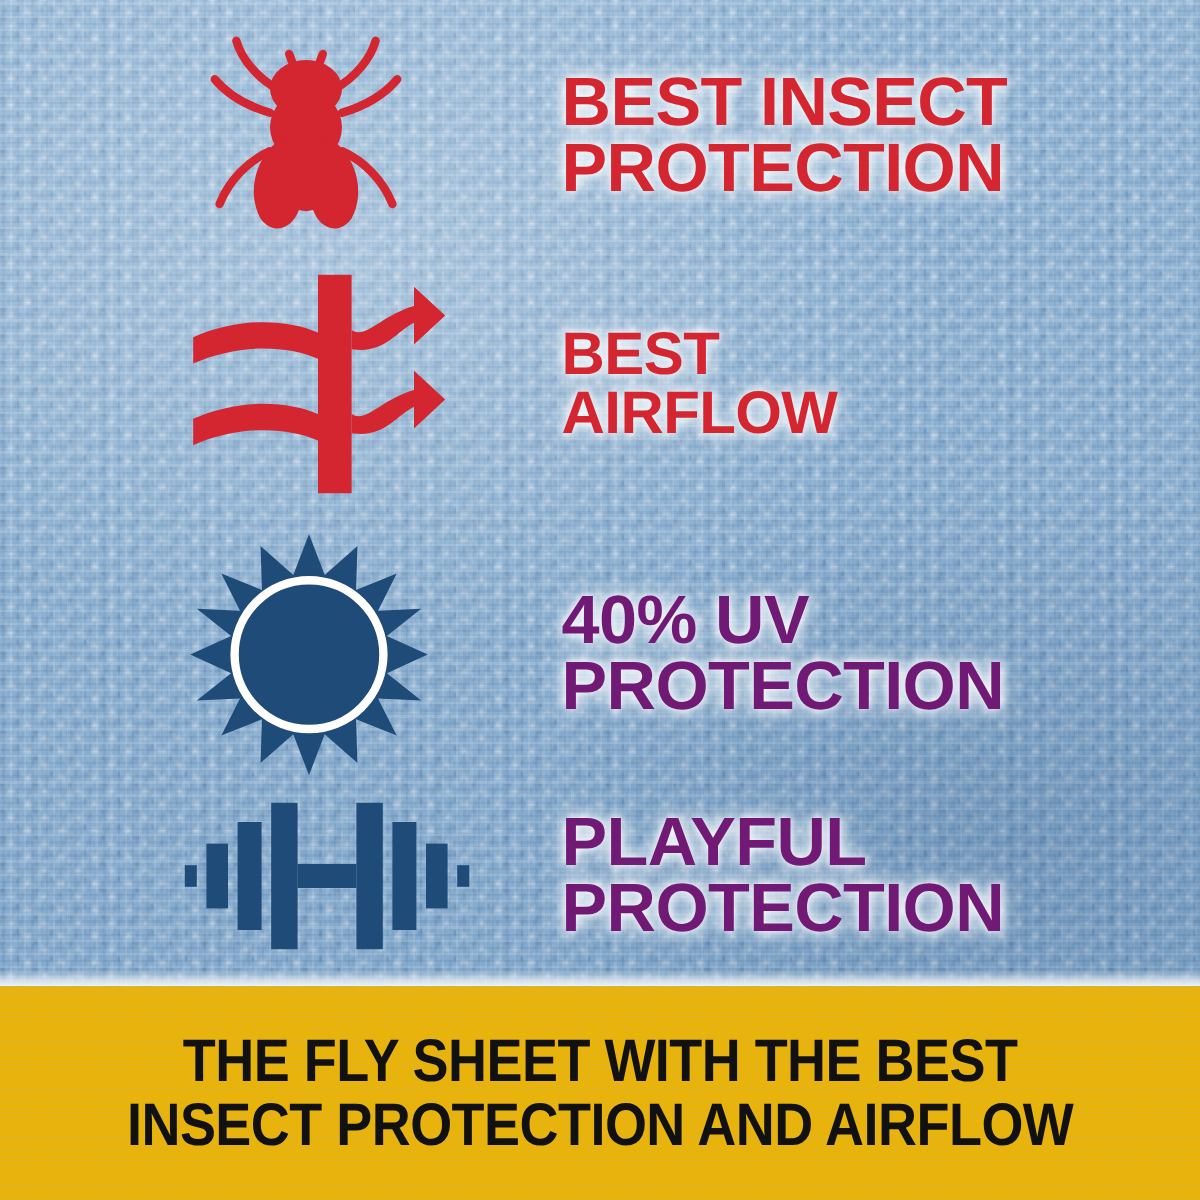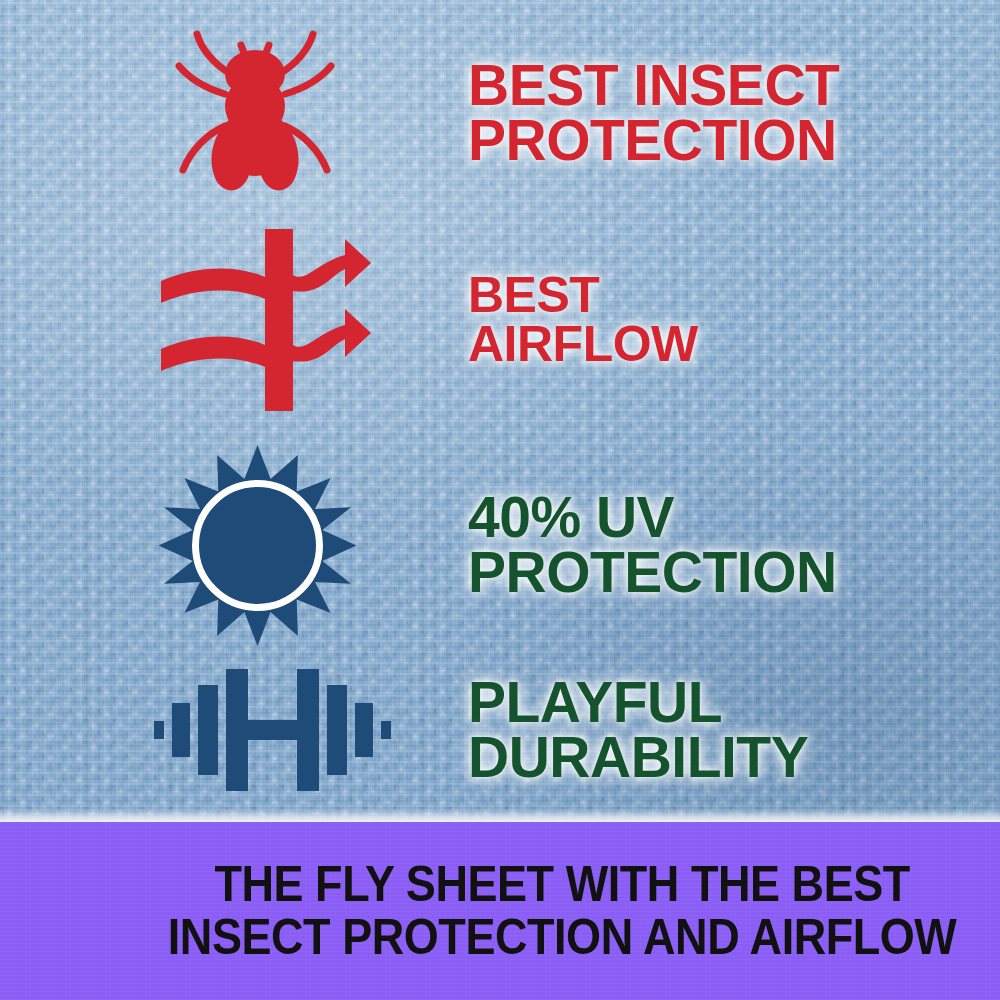--- a/index.html
+++ b/index.html
@@ -111,21 +111,21 @@
     padding-left: 28px;
   }
   .label-red {
     color: #d42630;
     text-shadow:
       0 0 7px rgba(255,255,255,0.95),
       0 0 13px rgba(255,255,255,0.85),
       0 0 20px rgba(255,255,255,0.55);
   }
   .label-navy {
-    color: #14532d;
+    color: #701a75;
     text-shadow:
       0 0 7px rgba(255,255,255,0.95),
       0 0 13px rgba(255,255,255,0.85),
       0 0 20px rgba(255,255,255,0.55);
   }
 
   
   #row-insect   { left: 150px; top: 18px;  width: 830px; height: 190px; }
   #row-airflow  { left: 150px; top: 222px; width: 830px; height: 195px; }
   #row-uv       { left: 150px; top: 440px; width: 830px; height: 210px; }
@@ -141,24 +141,24 @@
   #row-uv      .label { font-size: 57px; margin-left: 75px; }
   #row-durab   .label { font-size: 57px; margin-left: 45px; }
 
   
   .caption-bar {
     position: absolute;
     left: 0;
     top: 822px;
     width: 1000px;
     height: 178px;
-    background: #8b5cf6;
+    background: #eab308;
     display: flex;
     align-items: center;
-    justify-content: flex-end;
+    justify-content: center;
   }
   .caption-tex {
     position: absolute;
     inset: 0;
     opacity: 0.55;
     background-image:
       repeating-linear-gradient(0deg, rgba(160,180,205,0.16) 0 1px, rgba(255,255,255,0) 1px 4px),
       repeating-linear-gradient(90deg, rgba(160,180,205,0.13) 0 1px, rgba(255,255,255,0) 1px 5px);
   }
   .caption-text {
@@ -276,21 +276,21 @@
             <rect x="98" y="65" width="49" height="20"></rect>
 
             <rect x="147" y="14" width="22" height="122"></rect>
             <rect x="177" y="30" width="20" height="90"></rect>
             <rect x="205" y="48" width="18" height="54"></rect>
             <rect x="231" y="66" width="10" height="18"></rect>
           </g>
         </svg>
       </div>
       <div class="label label-navy">PLAYFUL
-DURABILITY</div>
+PROTECTION</div>
     </div>
 
   </div>
 
   <div class="caption-bar">
     <div class="caption-tex"></div>
     <div class="caption-text">THE FLY SHEET WITH THE BEST
 INSECT PROTECTION AND AIRFLOW</div>
   </div>
 

